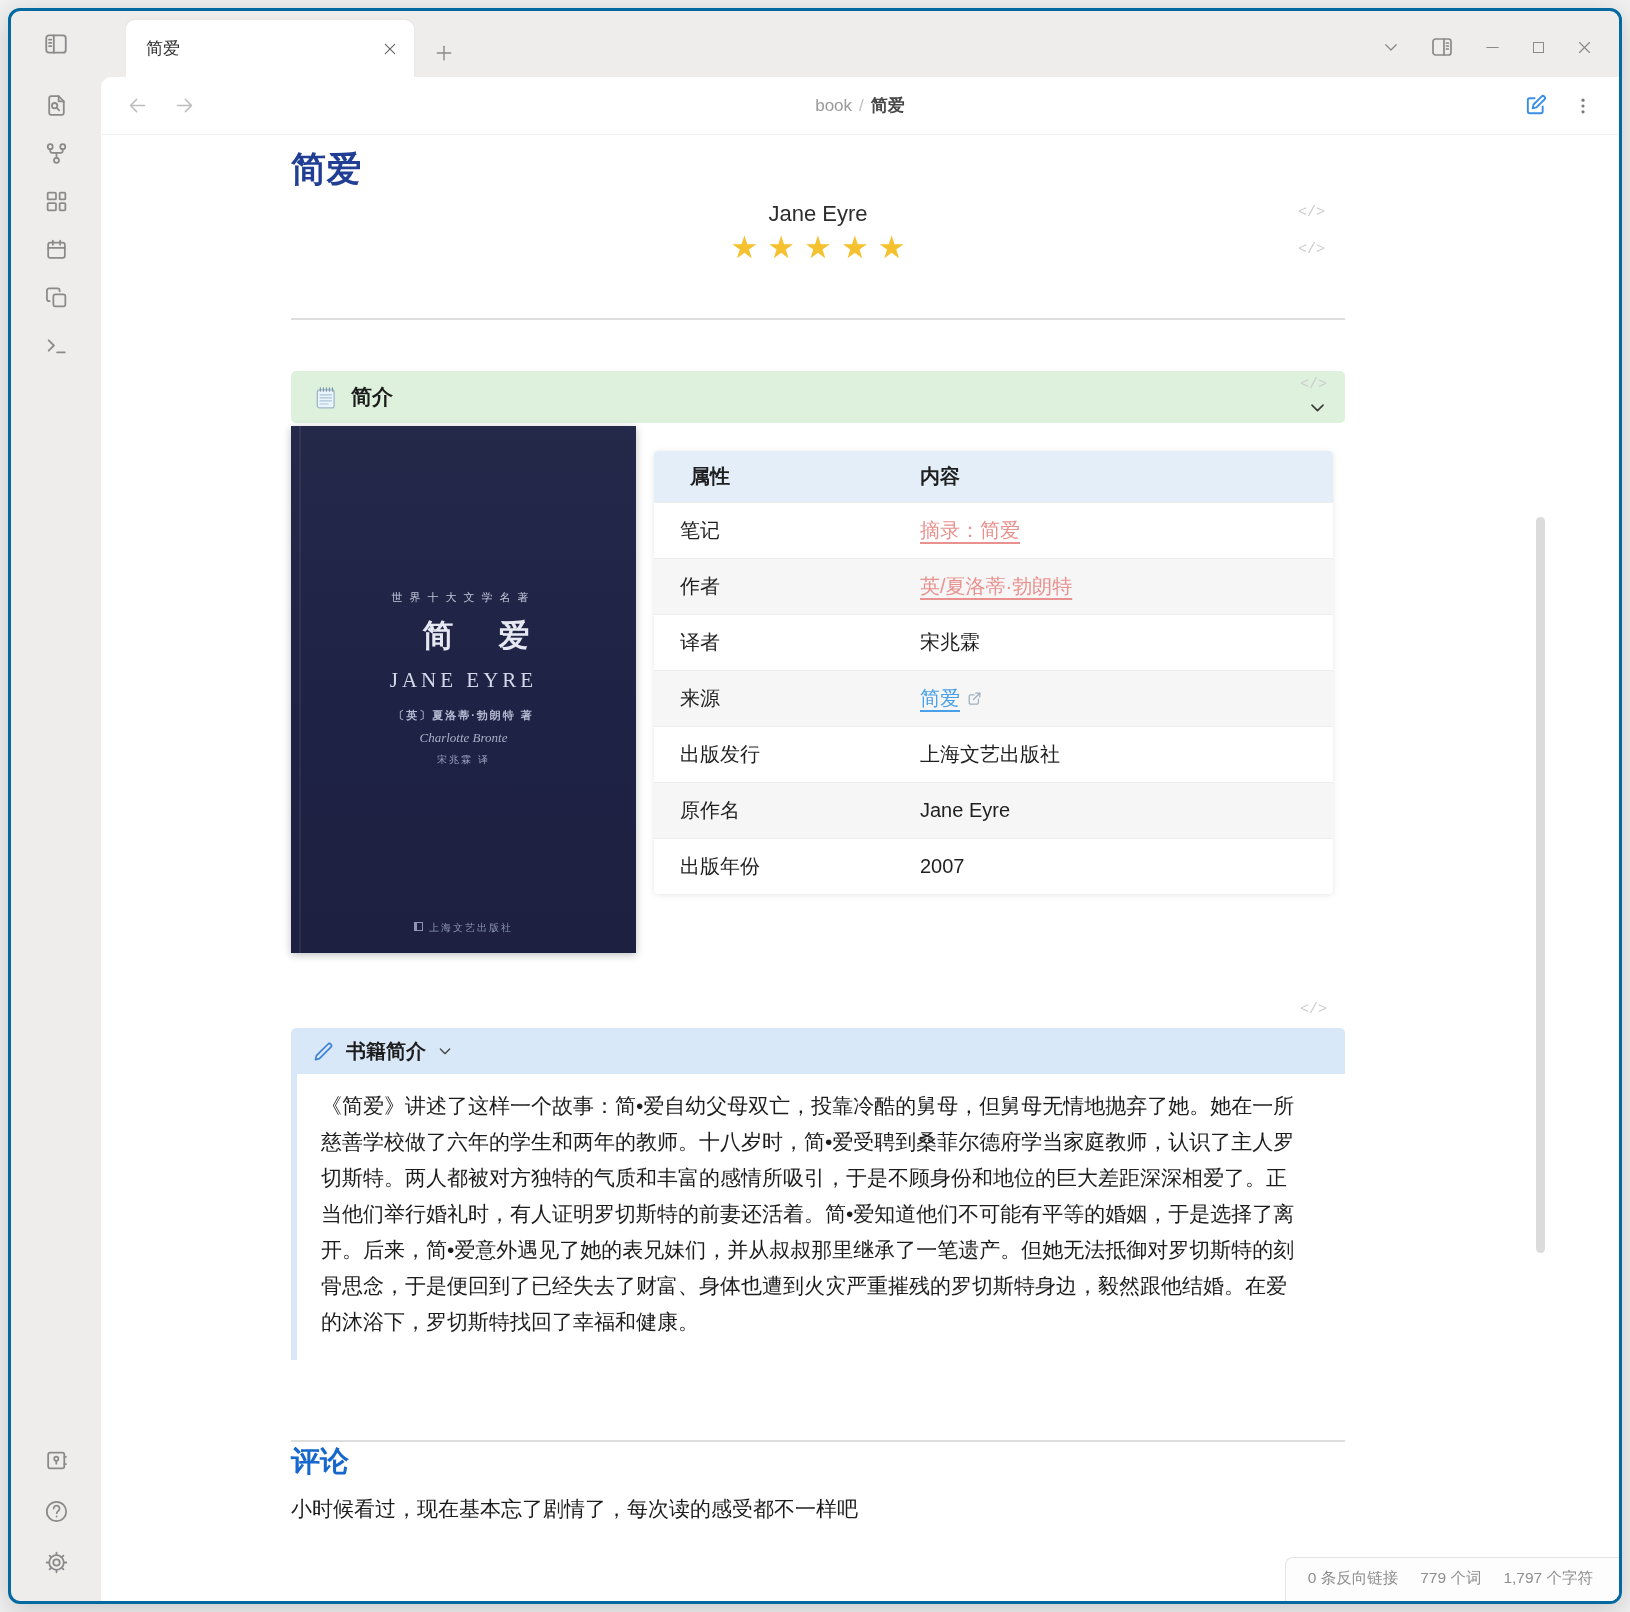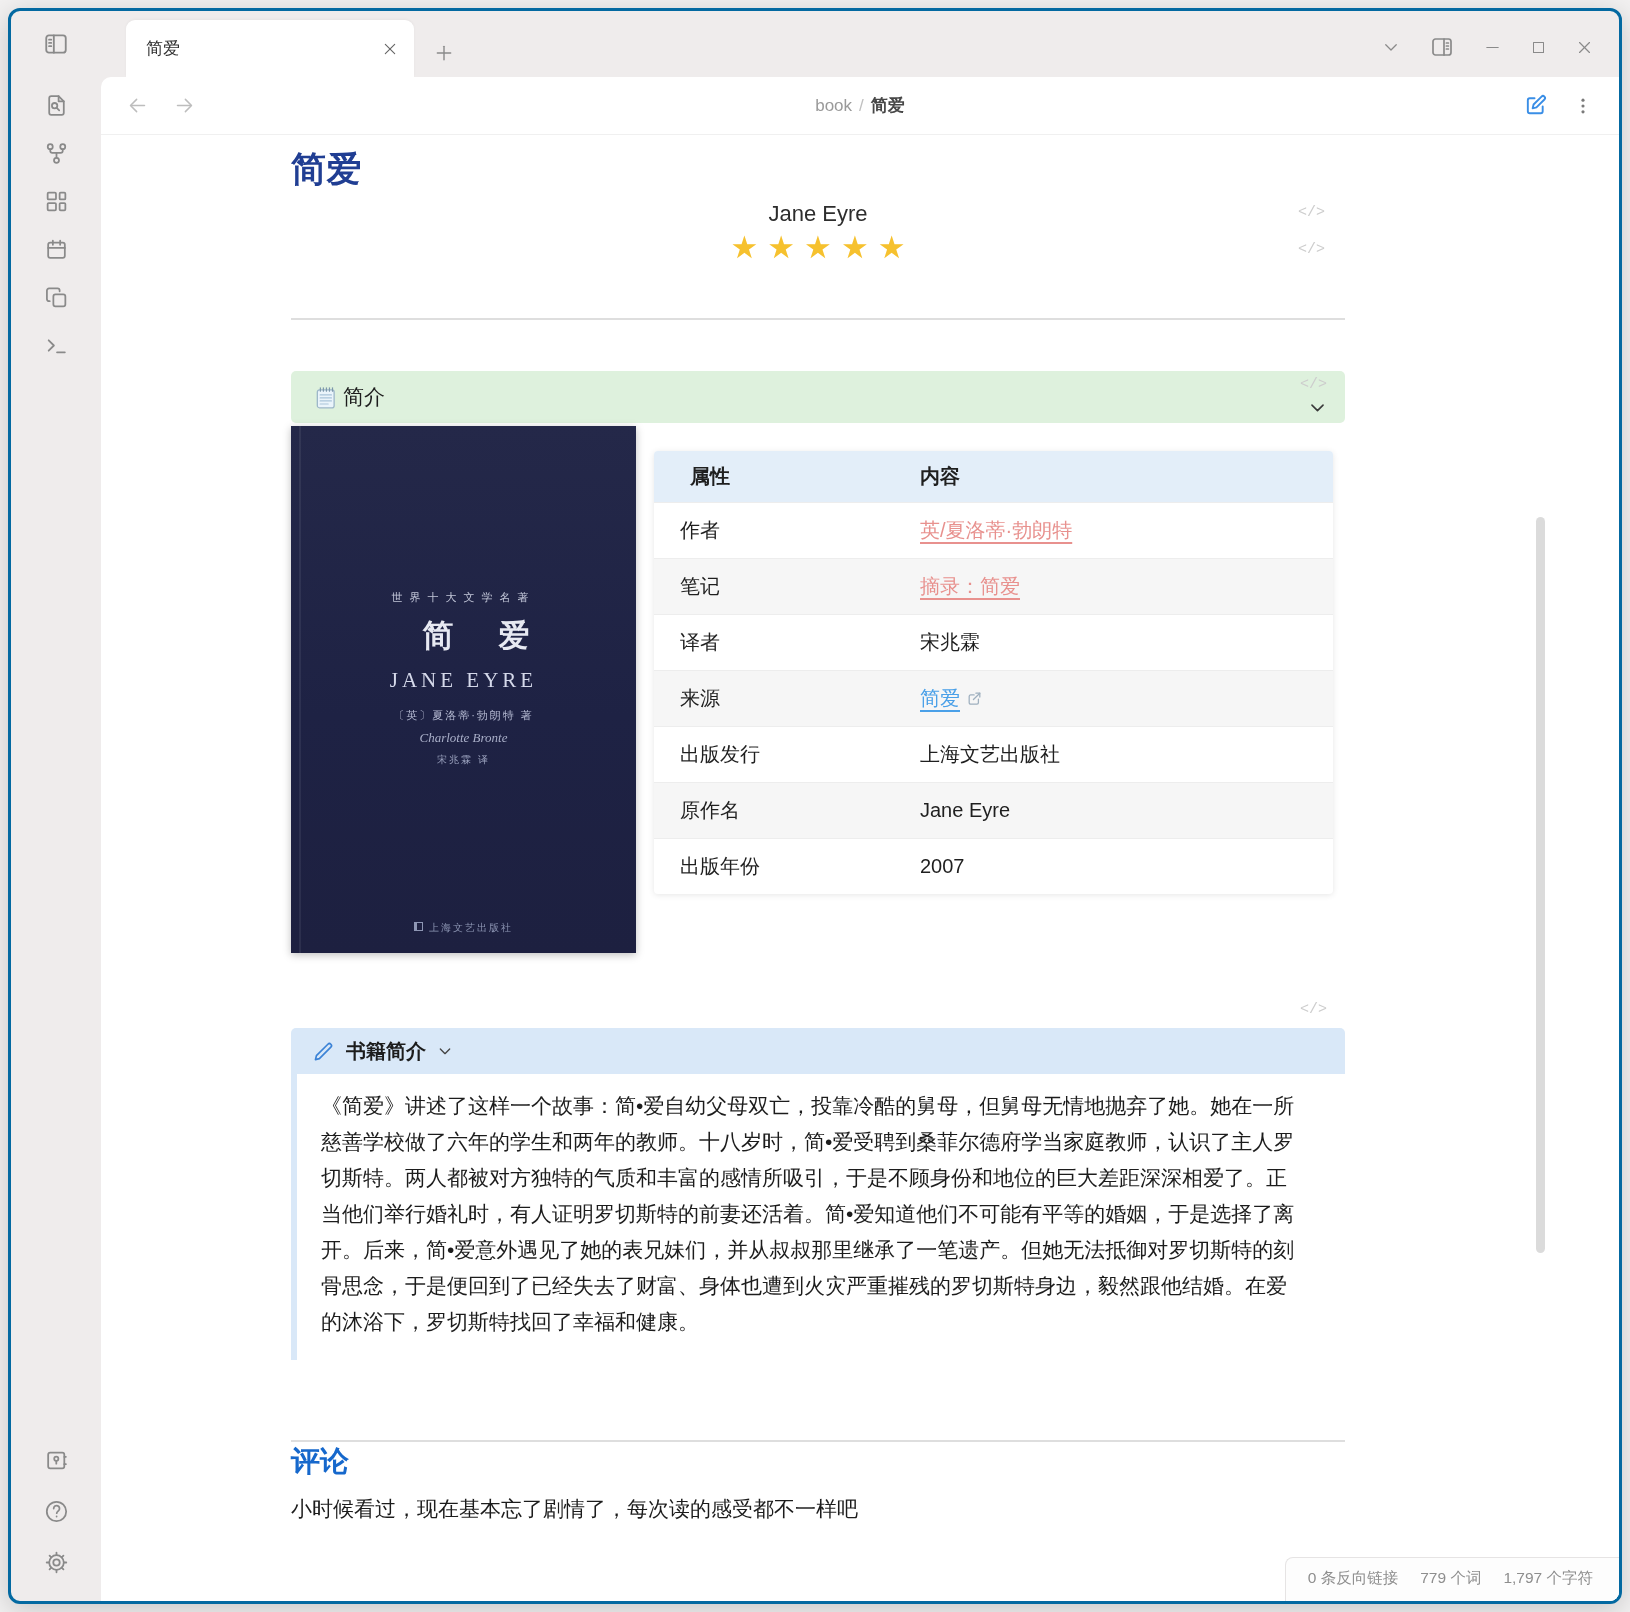--- a/index.html
+++ b/index.html
@@ -63,37 +63,37 @@
   .hero .subtitle{ font-size:22px; line-height:26px; color:#2d2d2d; }
   .hero .stars{ margin-top:4px; font-size:31px; line-height:34px; color:#f6c12e; letter-spacing:9px; text-indent:9px; }
   .code-mark{ position:absolute; right:20px; font-family:"Liberation Mono","DejaVu Sans Mono",monospace; font-size:15px; color:#cdcdcd; }
   .code-a{ top:3px; } .code-b{ top:40px; }
   hr.rule{ border:none; border-top:2px solid #dedede; margin-top:53px; }
   
   .callout-green{ position:relative; margin-top:51px; }
   .cg-head{
     height:52px; background:#def1dd; border-radius:5px; display:flex; align-items:center; padding:0 22px;
   }
-  .cg-head .label{ font-size:21px; font-weight:400; color:#1c1c1c; margin-left:4px; }
+  .cg-head .label{ font-size:21px; font-weight:700; color:#1c1c1c; margin-left:12px; }
   .cg-code{ position:absolute; right:18px; top:5px; }
   .cg-chevron{ position:absolute; right:18px; top:27px; }
   .cg-chevron svg{ stroke:#3a3a3a; stroke-width:2; }
   
   .media-row{ display:flex; margin-top:3px; }
   .cover{
     position:relative; flex:0 0 345px; width:345px; height:527px;
     background:linear-gradient(180deg,#242849 0%,#1e2244 55%,#1d2040 100%);
     box-shadow:0 2px 8px rgba(0,0,0,.25); text-align:center;
   }
   .cover::before{ content:""; position:absolute; left:8px; top:0; bottom:0; width:2px; background:rgba(255,255,255,.07); }
   .cover-text{ position:absolute; top:164px; left:0; right:0; }
   .cv-series{ font-size:11px; letter-spacing:7px; color:#c2c6d8; }
   .cv-title{ margin-top:10px; font-family:"Liberation Serif","DejaVu Serif",serif; font-size:31px; letter-spacing:7px; color:#e7e9f2; font-weight:700;padding-left:32px; }
   .cv-title-en{ margin-top:11px; font-family:"Liberation Serif","DejaVu Serif",serif; font-size:21px; letter-spacing:4px; color:#d5d9ea; }
-  .cv-author{ margin-top:15px; font-size:11px; letter-spacing:2px; color:#b5bad2; }
+  .cv-author{ margin-top:15px; font-size:11px; letter-spacing:2px; color:#b5bad2;font-weight:bold; }
   .cv-author-en{ margin-top:7px; font-family:"Liberation Serif","DejaVu Serif",serif; font-style:italic; font-size:13px; color:#a9afc8; }
   .cv-translator{ margin-top:7px; font-size:10px; letter-spacing:2px; color:#9aa1bd; }
   .cv-publisher{ position:absolute; bottom:18px; left:0; right:0; font-size:10px; letter-spacing:2px; color:#8e96b4; }
   .cv-publisher .logo{ display:inline-block; width:9px; height:9px; border:1px solid #8e96b4; margin-right:6px; background:linear-gradient(90deg,#8e96b4 2px,transparent 2px); }
   
   .infobox{ flex:1; margin:25px 12px 0 18px; }
   table.props{
     width:100%; border-collapse:collapse; font-size:20px; color:#1f1f1f;
     box-shadow:0 1px 6px rgba(0,0,0,.10); border-radius:4px; overflow:hidden;
   }
@@ -379,26 +379,26 @@
           <div class="infobox">
             <table class="props">
               <thead>
                 <tr>
                   <th>属性</th>
                   <th>内容</th>
                 </tr>
               </thead>
               <tbody>
                   <tr>
+                    <td>笔记</td>
+                    <td><a href="#" class="internal">摘录：简爱</a></td>
+                  </tr>
+                  <tr>
                     <td>作者</td>
                     <td><a href="#" class="internal">英/夏洛蒂·勃朗特</a></td>
-                  </tr>
-                  <tr>
-                    <td>笔记</td>
-                    <td><a href="#" class="internal">摘录：简爱</a></td>
                   </tr>
                   <tr>
                     <td>译者</td>
                     <td>宋兆霖</td>
                   </tr>
                   <tr>
                     <td>来源</td>
                     <td><a href="#" class="external">简爱</a><svg class="ext" viewBox="0 0 24 24">
                         <path d="M14 4.5h5.5V10"></path>
                         <path d="M10.5 13.5 19.5 4.5"></path>

